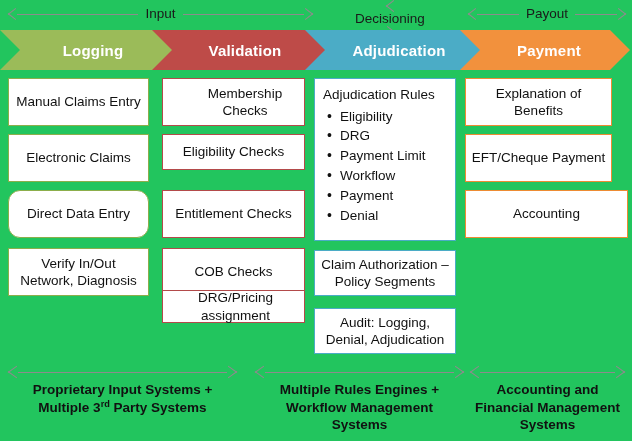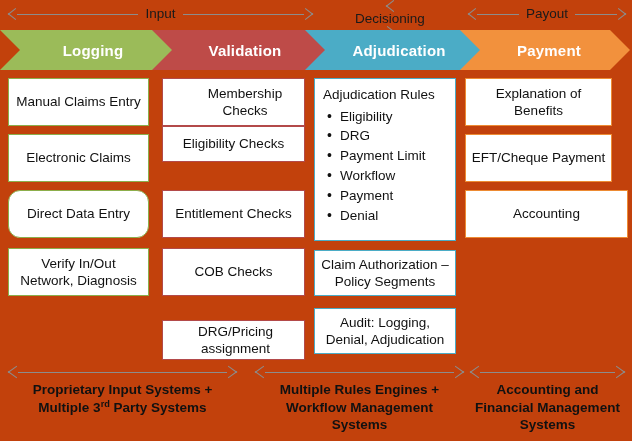--- a/index.html
+++ b/index.html
@@ -8,21 +8,21 @@
     background: #ffffff;
   }
   body {
     font-family: "Liberation Sans", sans-serif;
     color: #1a1a1a;
   }
   #canvas {
     position: relative;
     width: 632px;
     height: 441px;
-    background: #c2410c;
+    background: #22c55e;
     overflow: hidden;
   }
 
   
   .phase-arrow-row {
     position: absolute;
     top: 0;
     left: 0;
     width: 632px;
     height: 28px;
@@ -249,30 +249,30 @@
   <div class="box green" style="left:8px; top:190px; width:141px; height:48px;border-radius:12px;">
     <span>Direct Data Entry</span>
   </div>
   <div class="box green" style="left:8px; top:248px; width:141px; height:48px;">
     <span>Verify In/Out Network, Diagnosis</span>
   </div>
 
   <div class="box red" style="left:162px; top:78px; width:143px; height:48px;padding-left:27px;">
     <span>Membership Checks</span>
   </div>
-  <div class="box red" style="left:162px; top:126px; width:143px; height:36px;">
+  <div class="box red" style="left:162px; top:134px; width:143px; height:36px;">
     <span>Eligibility Checks</span>
   </div>
   <div class="box red" style="left:162px; top:190px; width:143px; height:48px;">
     <span>Entitlement Checks</span>
   </div>
   <div class="box red" style="left:162px; top:248px; width:143px; height:48px;">
     <span>COB Checks</span>
   </div>
-  <div class="box red" style="left:162px; top:320px; width:143px; height:40px;padding-left:8px;">
+  <div class="box red" style="left:162px; top:290px; width:143px; height:33px;padding-left:8px;">
     <span>DRG/Pricing assignment</span>
   </div>
 
   <div class="box blue rules" style="left:314px; top:78px; width:142px; height:163px;">
     <span class="rules-title">Adjudication Rules</span>
     <ul class="rules-list">
       <li>Eligibility</li>
       <li>DRG</li>
       <li>Payment Limit</li>
       <li>Workflow</li>

